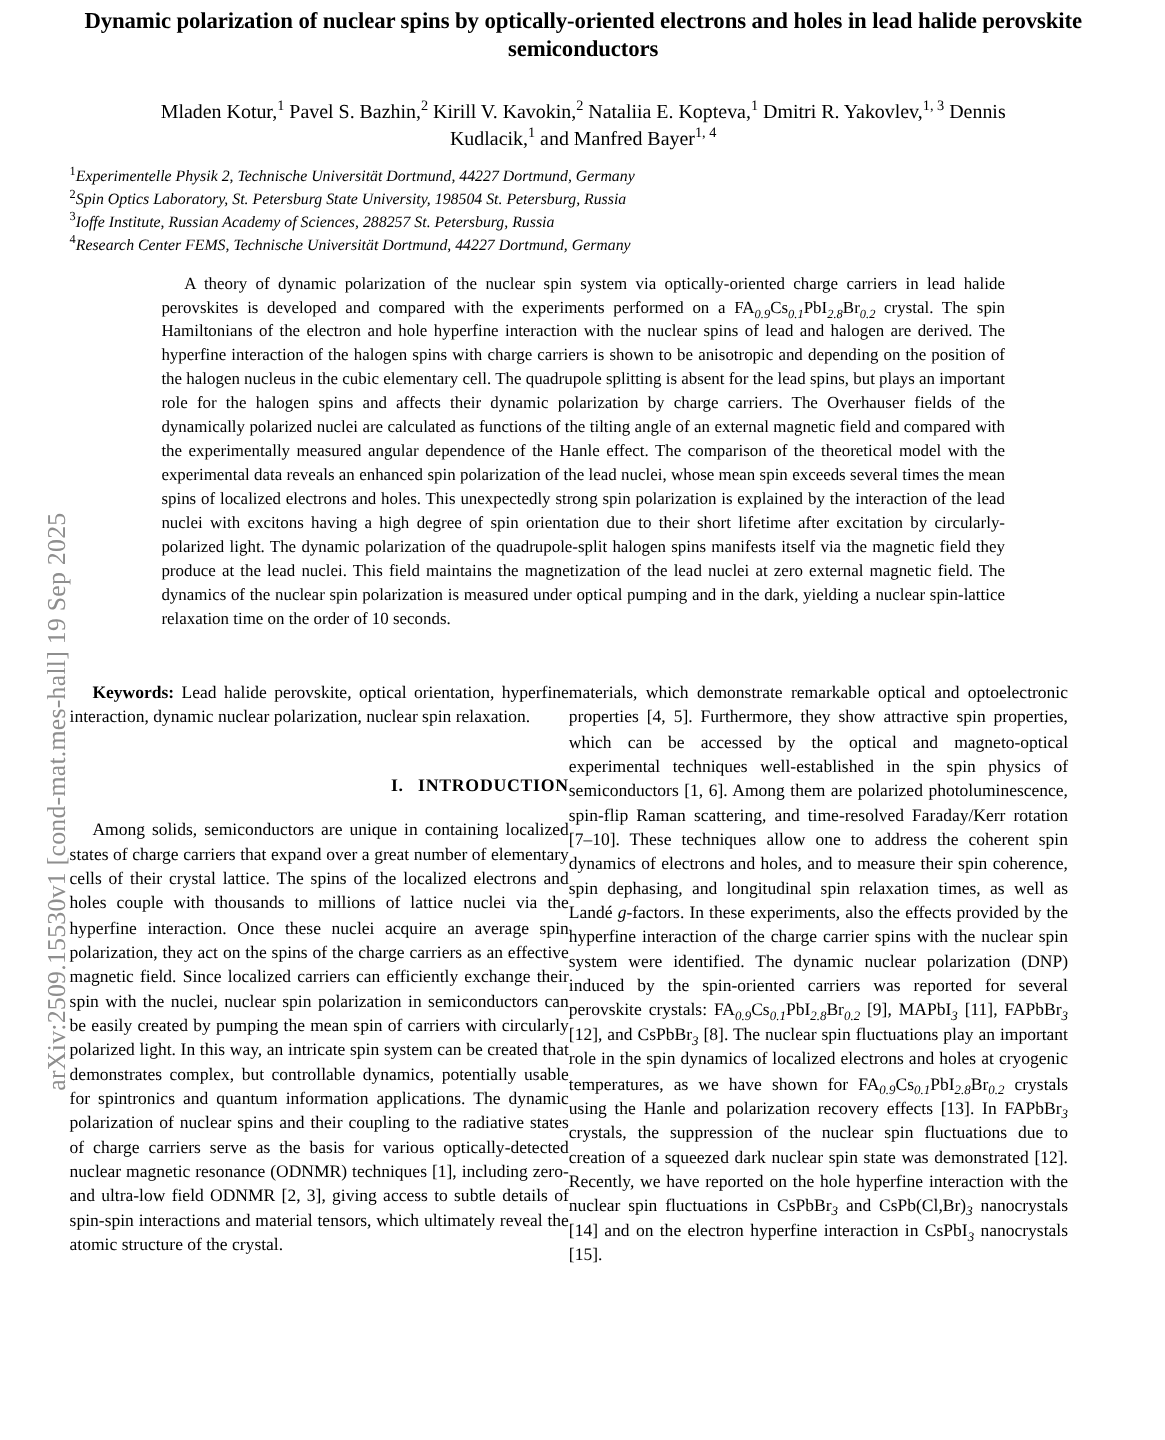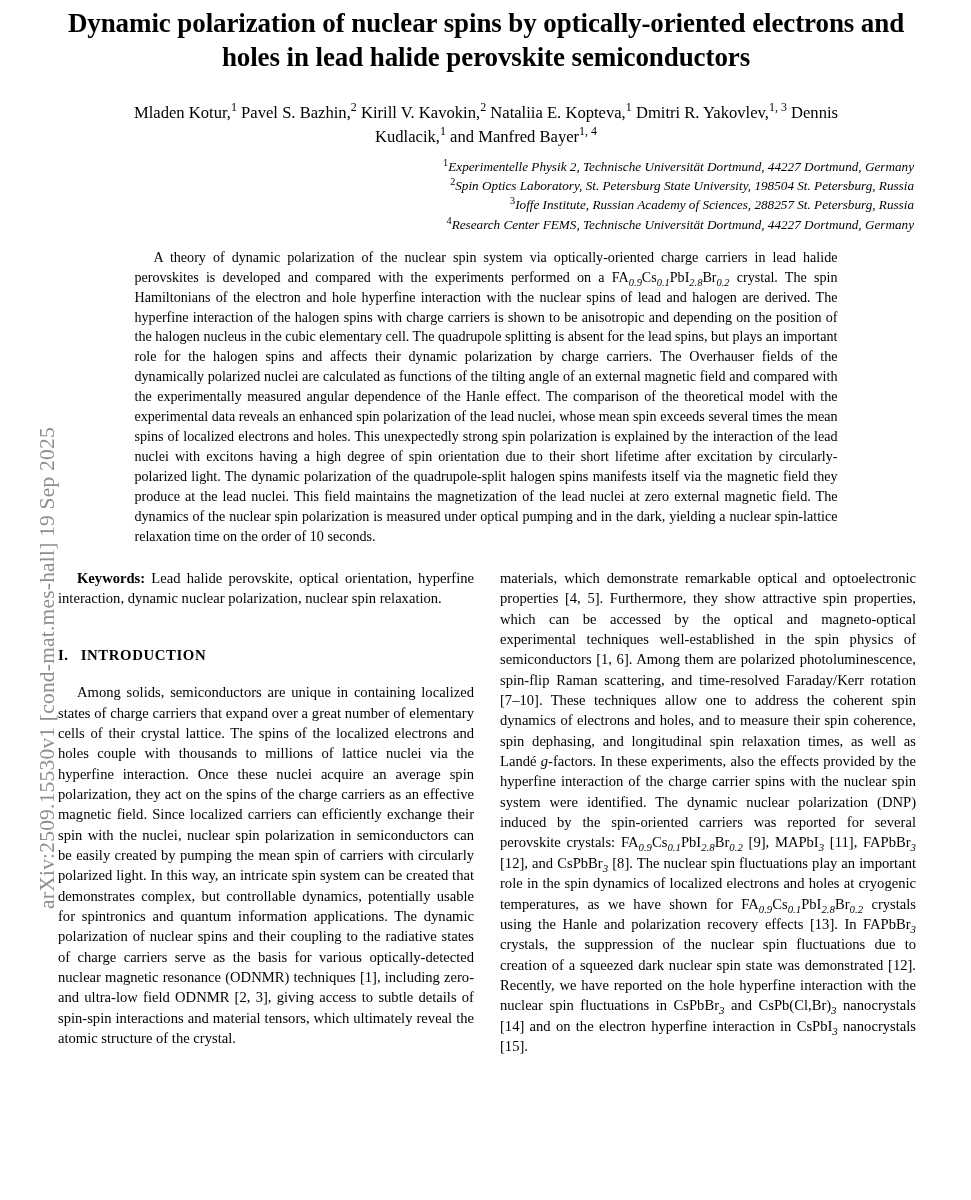--- a/index.html
+++ b/index.html
@@ -45,21 +45,21 @@
   }
 
   #frontmatter {
     position: absolute;
     left: 58px;
     top: 0px;
     width: 856px;
   }
 
   #doc-title {
-    font-size: 27px;
+    font-size: 19px;
     font-weight: bold;
     text-align: center;
     line-height: 1.26;
     margin: 6px 0 0 0;
     padding: 0 2px;
     letter-spacing: -0.1px;
   }
 
   #authors {
     margin-top: 27px;
@@ -67,21 +67,21 @@
     text-align: center;
     line-height: 1.42;
     padding: 0 60px;
   }
   #authors sup { font-size: 0.72em; vertical-align: super; line-height: 0; }
 
   #affiliations {
     margin-top: 9px;
     font-size: 13.2px;
     font-style: italic;
-    text-align: right;
+    text-align: left;
     line-height: 1.45;
   }
   #affiliations .aff { display: block; }
   #affiliations sup {
     font-size: 0.78em;
     vertical-align: super;
     line-height: 0;
     font-style: normal;
   }
 
@@ -97,41 +97,40 @@
   #abstract p { margin: 0; text-indent: 19px; }
 
   
   #columns {
     position: absolute;
     left: 58px;
     top: 568px;
     width: 858px;
     height: 625px;
     display: flex;
-    gap: 26px;
   }
   .col {
     width: 416px;
     font-size: 14.6px;
     line-height: 1.395;
     text-align: justify;
     text-justify: inter-word;
   }
   .col p {
     margin: 0;
     text-indent: 19px;
   }
   .col p.noindent { text-indent: 0; }
 
   .kw-label { font-weight: bold; }
 
   h2.section-head {
     font-size: 14.8px;
     font-weight: bold;
-    text-align: left;
+    text-align: right;
     text-transform: uppercase;
     letter-spacing: 0.6px;
     margin: 36px 0 17px 0;
     font-variant: small-caps;
   }
   h2.section-head .numpart { margin-right: 12px; }
 
   sub { font-size: 0.74em; vertical-align: sub; line-height: 0; font-style: italic; }
   sup { font-size: 0.74em; vertical-align: super; line-height: 0; }
   .ital { font-style: italic; }

